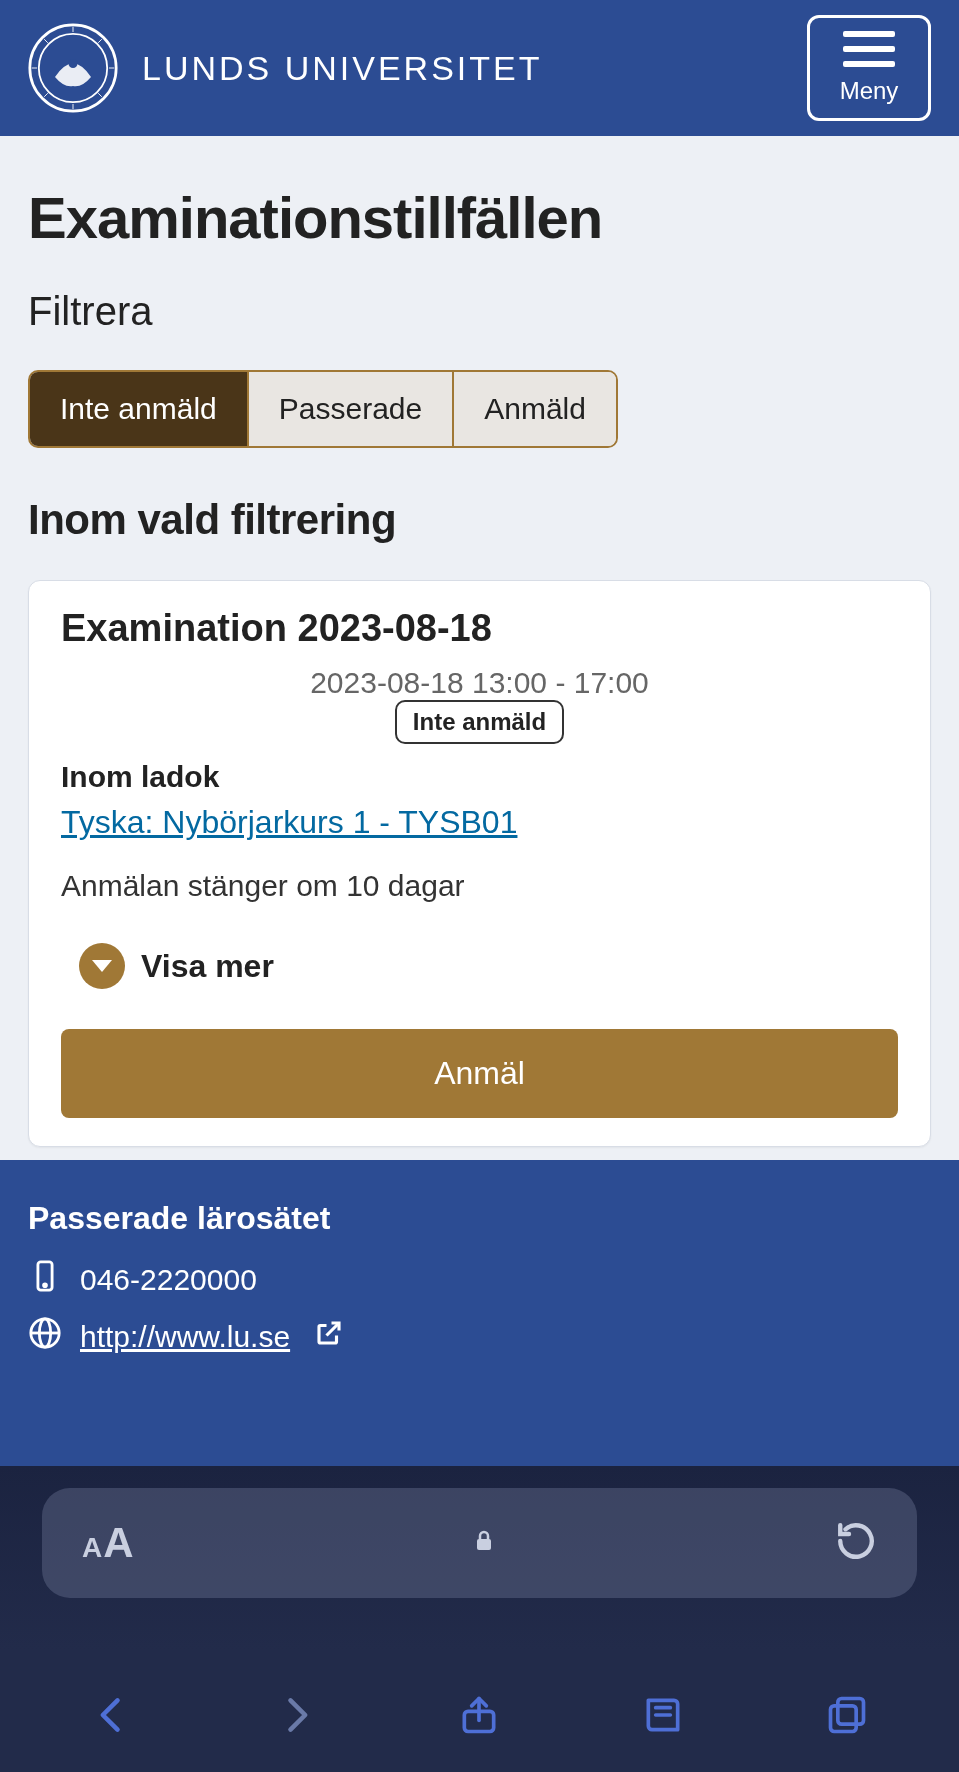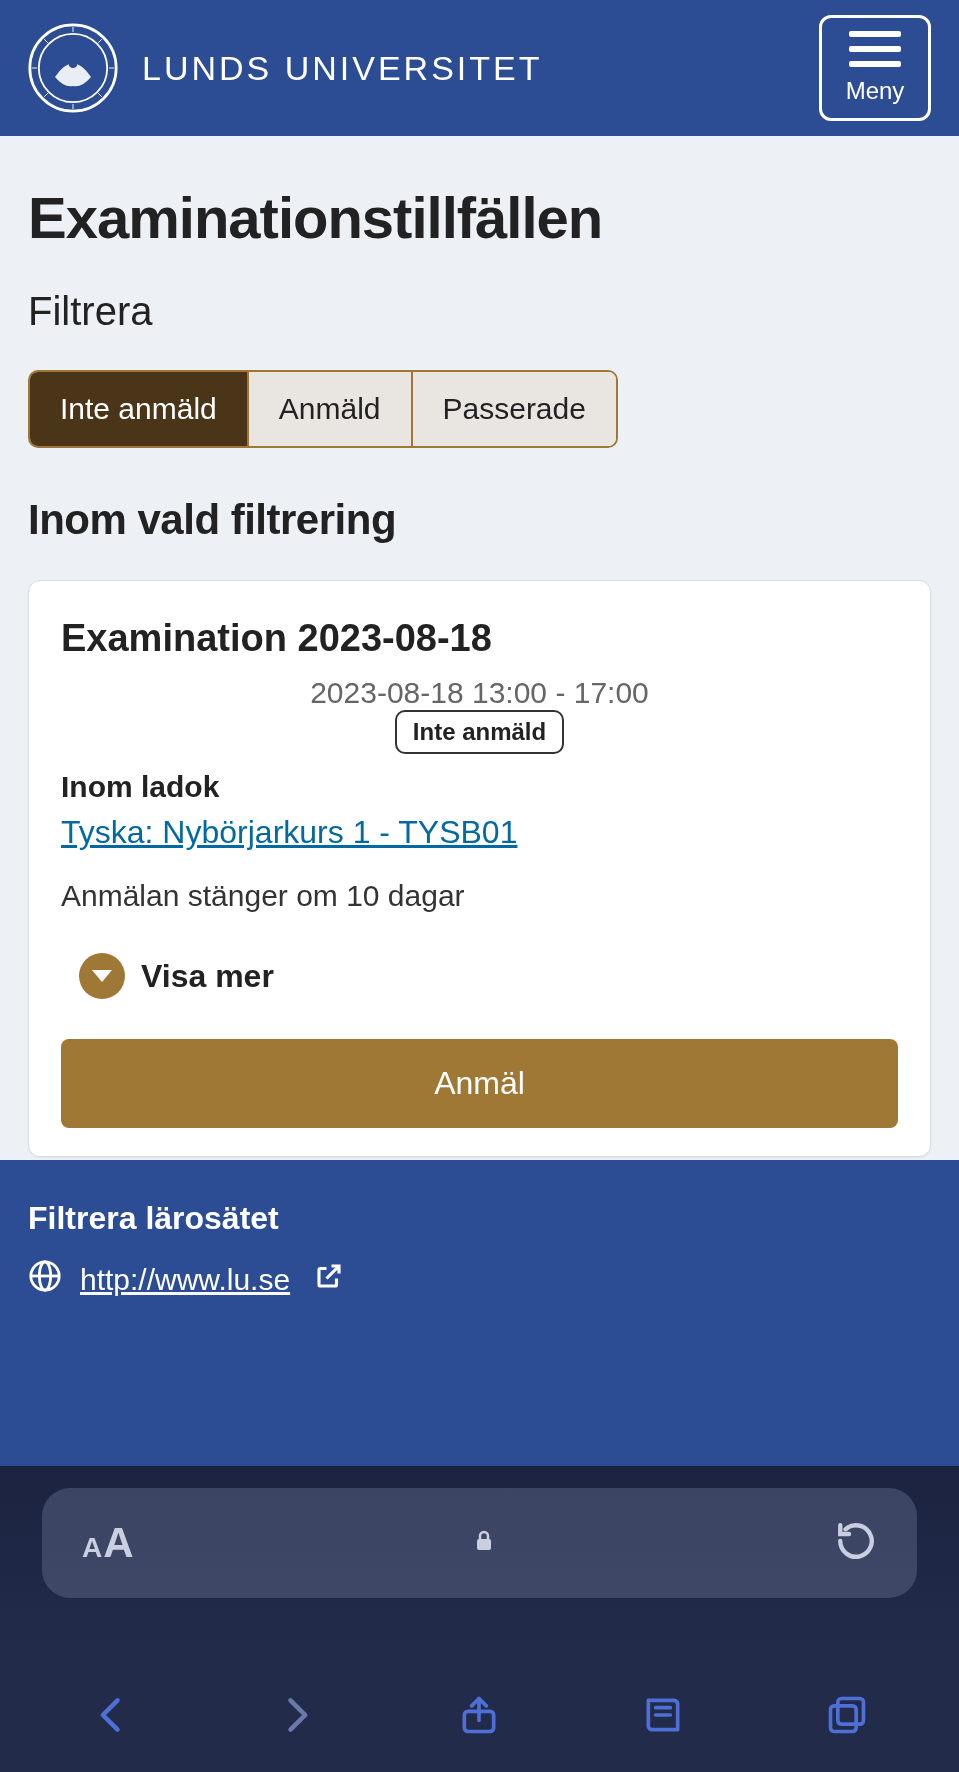--- a/index.html
+++ b/index.html
@@ -33,21 +33,21 @@
       width: 90px;
       height: 90px;
     }
     .brand-text {
       color: #fff;
       font-size: 34px;
       letter-spacing: 3px;
       font-weight: 400;
     }
     .menu-button {
-      width: 112px;
+      width: 124px;
       height: 106px;
       border: 3px solid #fff;
       border-radius: 12px;
       background: transparent;
       display: flex;
       flex-direction: column;
       align-items: center;
       justify-content: center;
       gap: 4px;
       cursor: pointer;
@@ -105,21 +105,21 @@
       color: #222;
       margin-bottom: 36px;
       letter-spacing: -0.5px;
     }
 
     
     .card {
       background: #fff;
       border: 1px solid #d8dde6;
       border-radius: 12px;
-      padding: 36px 32px 28px 32px;
+      padding: 26px 32px 28px 32px;
       box-shadow: 0 1px 2px rgba(0,0,0,0.05);
     }
     .card-title {
       font-size: 38px;
       font-weight: 800;
       color: #222;
       margin-bottom: 16px;
     }
     .card-row {
       display: flex;
@@ -306,22 +306,22 @@
     <span class="menu-label">Meny</span>
   </button>
 </header>
 
 <main class="main">
   <h1 class="page-title">Examinationstillfällen</h1>
   <h2 class="filter-heading">Filtrera</h2>
 
   <div class="tabs">
     <button class="tab active">Inte anmäld</button>
+    <button class="tab">Passerade</button>
     <button class="tab">Anmäld</button>
-    <button class="tab">Passerade</button>
   </div>
 
   <h2 class="section-heading">Inom vald filtrering</h2>
 
   <div class="card">
     <h3 class="card-title">Examination 2023-08-18</h3>
     <div class="card-row">
       <span class="card-datetime">2023-08-18 13:00 - 17:00</span>
       <span class="status-badge">Inte anmäld</span>
     </div>
@@ -334,21 +334,30 @@
         <span class="caret-down-triangle"></span>
       </span>
       <span class="show-more-label">Visa mer</span>
     </button>
 
     <button class="primary-button">Anmäl</button>
   </div>
 </main>
 
 <footer class="footer">
-  <h3 class="footer-heading">Filtrera lärosätet</h3>
+  <h3 class="footer-heading">Passerade lärosätet</h3>
+  <div class="contact-row">
+    <span>
+      <svg class="icon-svg" viewBox="0 0 24 24" fill="none" stroke="#fff" stroke-width="2">
+        <rect x="7" y="2" width="10" height="20" rx="2"></rect>
+        <circle cx="12" cy="18.5" r="1" fill="#fff"></circle>
+      </svg>
+    </span>
+    <span>046-2220000</span>
+  </div>
   <div class="contact-row">
     <span>
       <svg class="icon-svg" viewBox="0 0 24 24" fill="none" stroke="#fff" stroke-width="2">
         <circle cx="12" cy="12" r="10"></circle>
         <ellipse cx="12" cy="12" rx="4" ry="10"></ellipse>
         <line x1="2" y1="12" x2="22" y2="12"></line>
       </svg>
     </span>
     <a class="contact-link">http://www.lu.se</a>
     <span>

